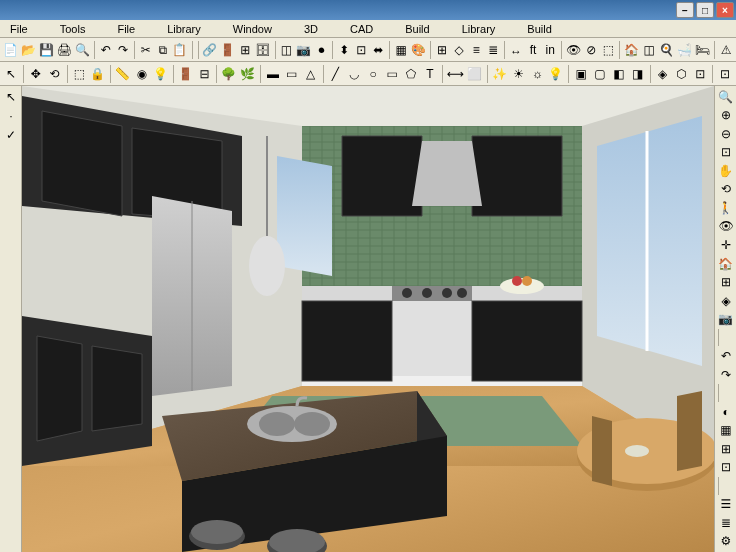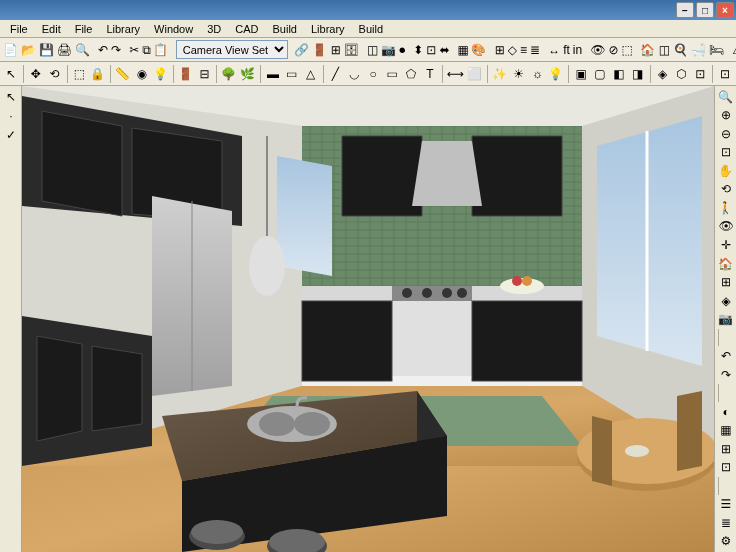--- a/index.html
+++ b/index.html
@@ -33,21 +33,21 @@
   cursor: pointer;
   border-radius: 2px;
 }
 .win-btn.close { background: #e25a48; color: white; }
 .menubar {
   height: 18px;
   background: #ece9d8;
   display: flex;
   align-items: center;
   padding: 0 4px;
-  gap: 2px;
+  gap: 20px;
   border-bottom: 1px solid #aca899;
 }
 .menu-item {
   padding: 1px 6px;
   cursor: pointer;
 }
 .toolbar {
   height: 24px;
   background: #f0ede0;
   display: flex;
@@ -126,21 +126,21 @@
 <body>
 
 <div class="titlebar">
   <div class="win-btn">−</div>
   <div class="win-btn">□</div>
   <div class="win-btn close">×</div>
 </div>
 
 <div class="menubar">
   <span class="menu-item">File</span>
-  <span class="menu-item">Edit</span>
+  <span class="menu-item">Tools</span>
   <span class="menu-item">File</span>
   <span class="menu-item">Library</span>
   <span class="menu-item">Window</span>
   <span class="menu-item">3D</span>
   <span class="menu-item">CAD</span>
   <span class="menu-item">Build</span>
   <span class="menu-item">Library</span>
   <span class="menu-item">Build</span>
 </div>
 
@@ -171,21 +171,20 @@
     <div class="tb-btn">
       <span class="icon">✂</span>
     </div>
     <div class="tb-btn">
       <span class="icon">⧉</span>
     </div>
     <div class="tb-btn">
       <span class="icon">📋</span>
     </div>
     <div class="tb-sep"></div>
-    <select class="tb-select"><option>Camera View Set</option></select>
     <div class="tb-sep"></div>
     <div class="tb-btn">
       <span class="icon">🔗</span>
     </div>
     <div class="tb-btn">
       <span class="icon">🚪</span>
     </div>
     <div class="tb-btn">
       <span class="icon">⊞</span>
     </div>

